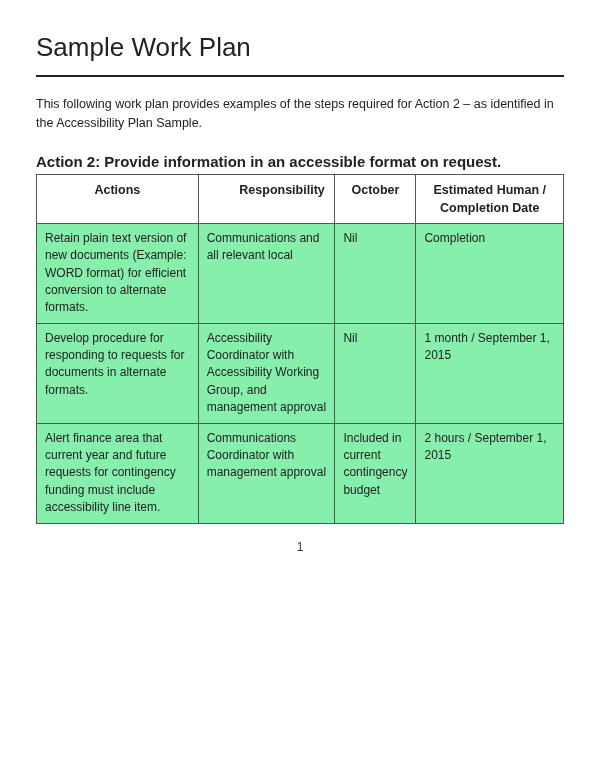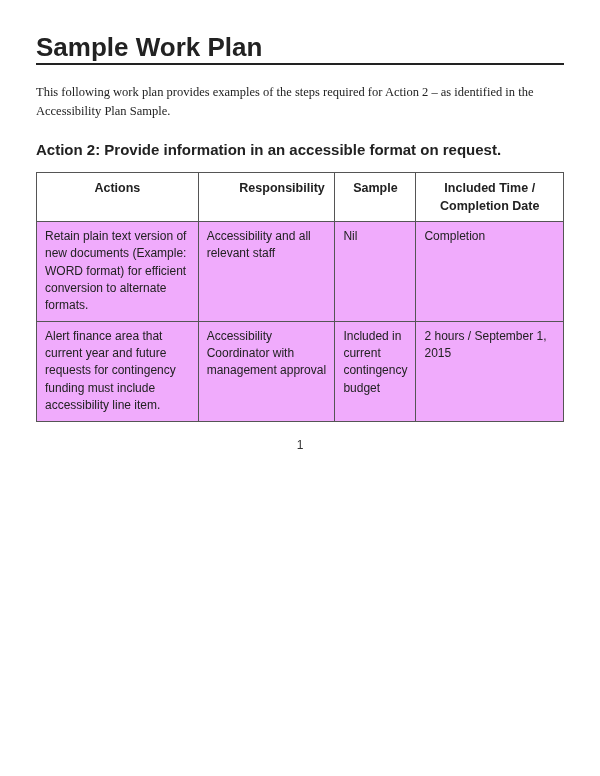--- a/index.html
+++ b/index.html
@@ -7,38 +7,37 @@
       background: #fff;
       font-family: Arial, sans-serif;
       font-size: 13px;
       color: #222;
       width: 600px;
       min-height: 776px;
       padding: 32px 36px 32px 36px;
     }
     .page-title {
       font-size: 26px;
-      font-weight: bold;
-      margin-bottom: 0;
+      font-weight: normal;
+      margin-bottom: 12px;
     }
     .title-rule {
       border: none;
       border-top: 2px solid #222;
       margin-bottom: 18px;
     }
     .intro-text {
       font-size: 12.5px;
       margin-bottom: 18px;
       line-height: 1.5;
-      font-family: Liberation Serif, serif;
     }
     .section-heading {
       font-size: 15px;
       font-weight: bold;
-      margin-bottom: 12px;
+      margin-bottom: 2px;
       line-height: 1.4;
     }
     table {
       width: 100%;
       border-collapse: collapse;
       font-size: 12px;
     }
     th, td {
       border: 1px solid #555;
       padding: 6px 8px;
@@ -47,21 +46,21 @@
     }
     thead th {
       background: #fff;
       font-weight: bold;
       font-size: 12.5px;
     }
     th.col-actions { width: 32%; }
     th.col-responsibility { width: 26%; padding-left: 39px; }
     th.col-budget { width: 13%; }
     th.col-estimated { width: 29%; }
-    tbody td { background: #f0abfc; }
+    tbody td { background: #86efac; }
     .page-number {
       text-align: center;
       margin-top: 16px;
       font-size: 12px;
       color: #333;
     }
   </style>
 </head>
 <body>
 
@@ -70,33 +69,39 @@
 
 <p class="intro-text">This following work plan provides examples of the steps required for Action 2 – as identified in the Accessibility Plan Sample.</p>
 
 <h2 class="section-heading">Action 2:  Provide information in an accessible format on request.</h2>
 
 <table>
   <thead>
     <tr>
       <th class="col-actions">Actions</th>
       <th class="col-responsibility">Responsibility</th>
-      <th class="col-budget">Sample</th>
-      <th class="col-estimated">Included Time / Completion Date</th>
+      <th class="col-budget">October</th>
+      <th class="col-estimated">Estimated Human / Completion Date</th>
     </tr>
   </thead>
   <tbody id="table-body">
   <tr>
         <td>Retain plain text version of new documents (Example: WORD format) for efficient conversion to alternate formats.</td>
-        <td>Accessibility and all relevant staff</td>
+        <td>Communications and all relevant local</td>
         <td>Nil</td>
         <td>Completion</td>
       </tr>
       <tr>
+        <td>Develop procedure for responding to requests for documents in alternate formats.</td>
+        <td>Accessibility Coordinator with Accessibility Working Group, and management approval</td>
+        <td>Nil</td>
+        <td>1 month / September 1, 2015</td>
+      </tr>
+      <tr>
         <td>Alert finance area that current year and future requests for contingency funding must include accessibility line item.</td>
-        <td>Accessibility Coordinator with management approval</td>
+        <td>Communications Coordinator with management approval</td>
         <td>Included in current contingency budget</td>
         <td>2 hours / September 1, 2015</td>
       </tr>
     </tbody>
 </table>
 
 <p class="page-number">1</p>
 
 </body></html>

